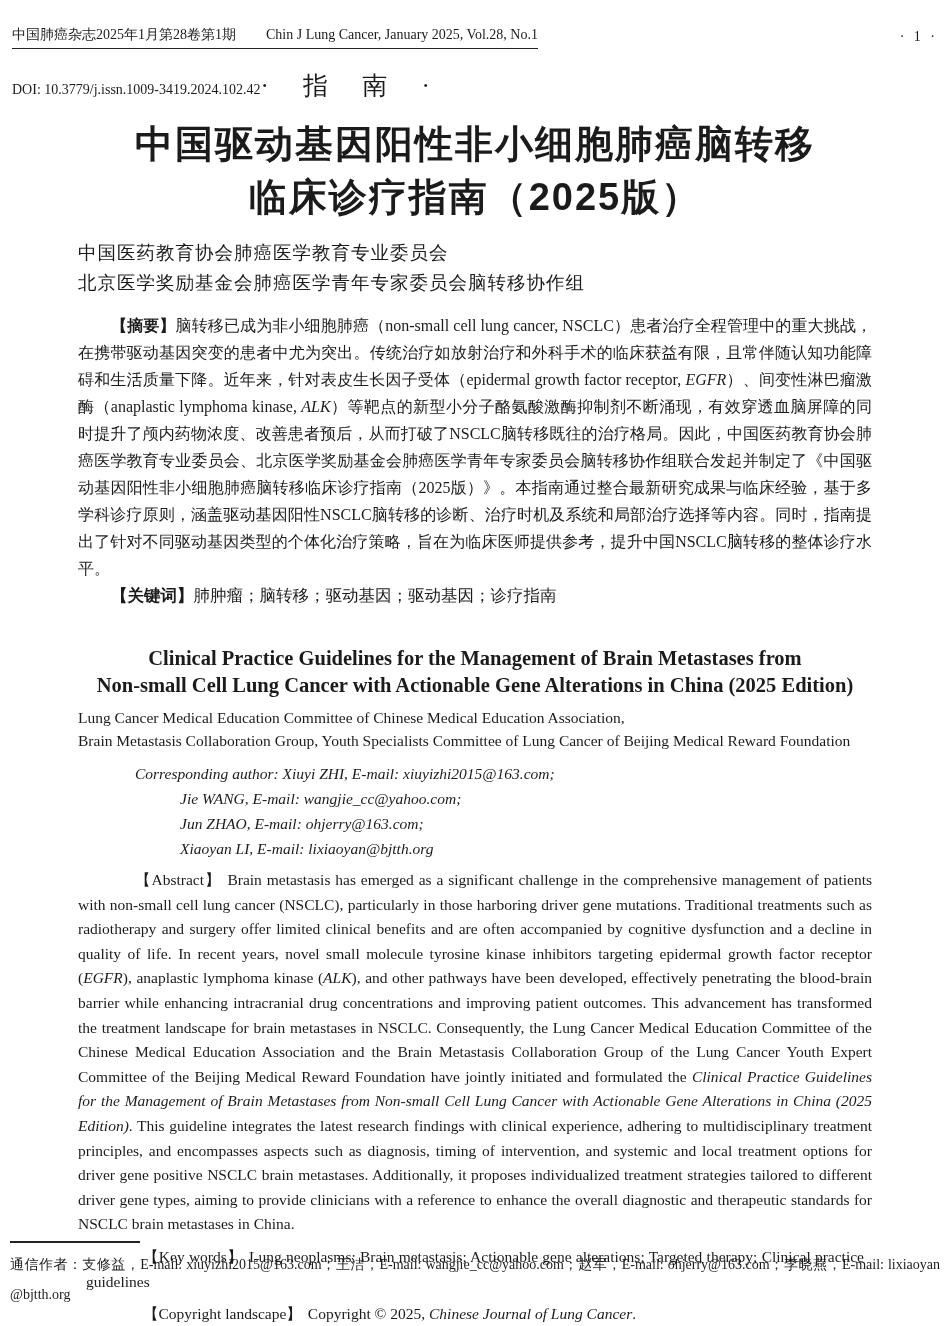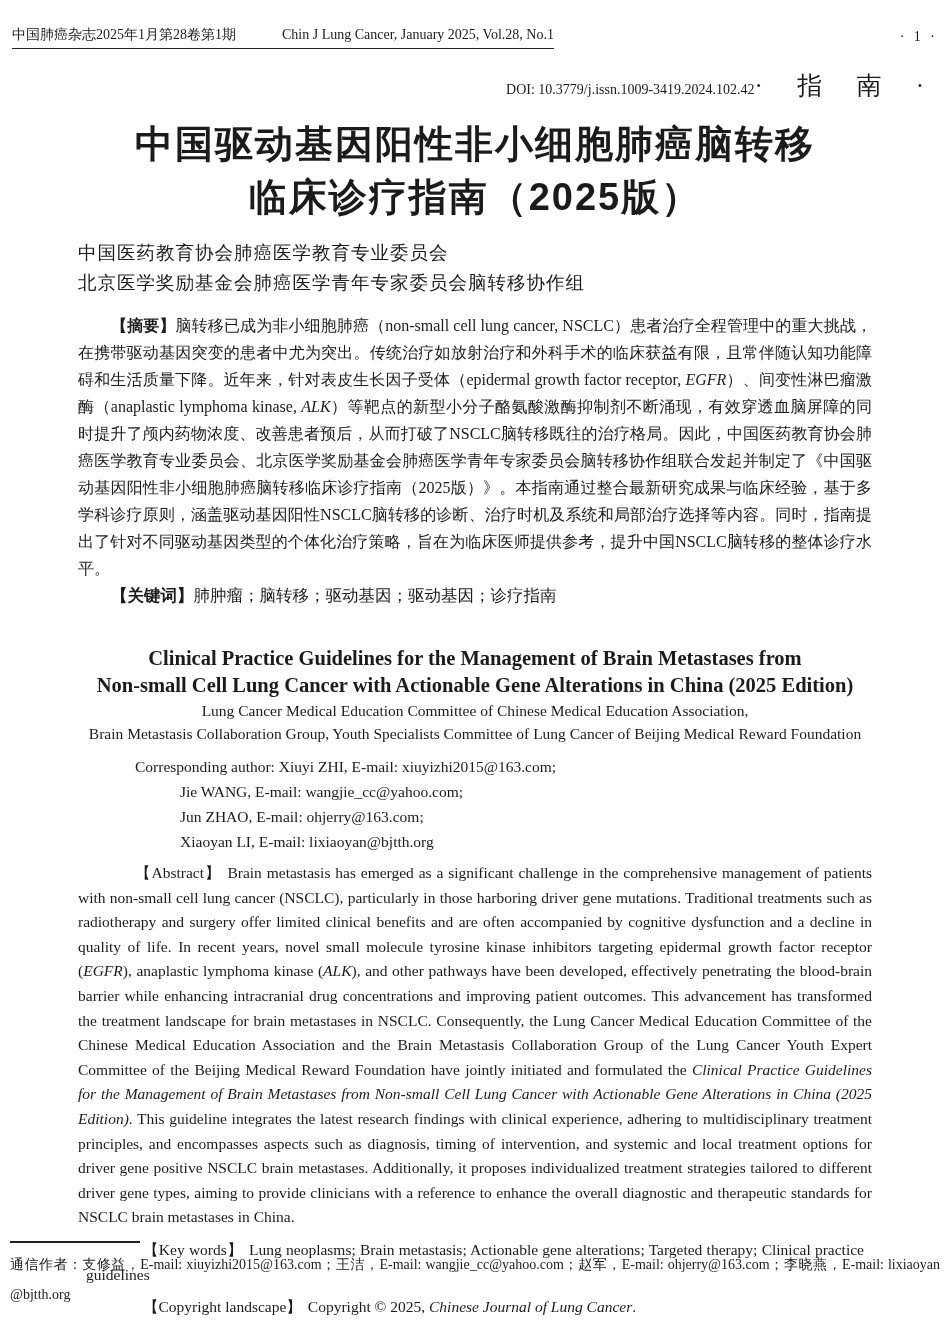--- a/index.html
+++ b/index.html
@@ -13,25 +13,25 @@
     overflow:hidden;
     box-sizing:border-box;
   }
   
   .runhead{
     display:flex;justify-content:space-between;align-items:flex-end;
     padding:26px 12px 0 12px;
     font-size:14px;
   }
   .rh-left{border-bottom:1.5px solid #222;padding-bottom:4px;}
-  .rh-en{margin-left:46px;}
+  .rh-en{margin-left:30px;}
   .rh-page{padding-bottom:4px;letter-spacing:3px;}
   
   .doi-row{
-    display:flex;justify-content:flex-end;align-items:baseline;
+    display:flex;justify-content:flex-start;align-items:baseline;
     padding:0 12px;
     margin-top:20px;
   }
   .doi{font-size:14px;}
   .category{
     font-size:25px;
     letter-spacing:14px;
     font-family:"Liberation Serif","DejaVu Serif",serif;
   }
   
@@ -70,26 +70,27 @@
     font-family:"Liberation Sans","DejaVu Sans",sans-serif;
   }
   .title-en{
     margin:36px 0 0 0;
     text-align:center;
     font-size:20.5px;
     line-height:27px;
     font-weight:bold;
   }
   .affil{
-    text-align:center;
+    margin-top:7px;
     font-size:15.5px;
     line-height:23px;
   }
   .corr{
     margin-top:9px;
+    font-style:italic;
     font-size:15.5px;
     line-height:25px;
   }
   .corr-line{margin-left:102px;}
   .corr-line.first{margin-left:57px;}
   .abs-en{
     margin:7px 0 0 0;
     font-size:15.5px;
     line-height:24.6px;
     text-align:justify;

